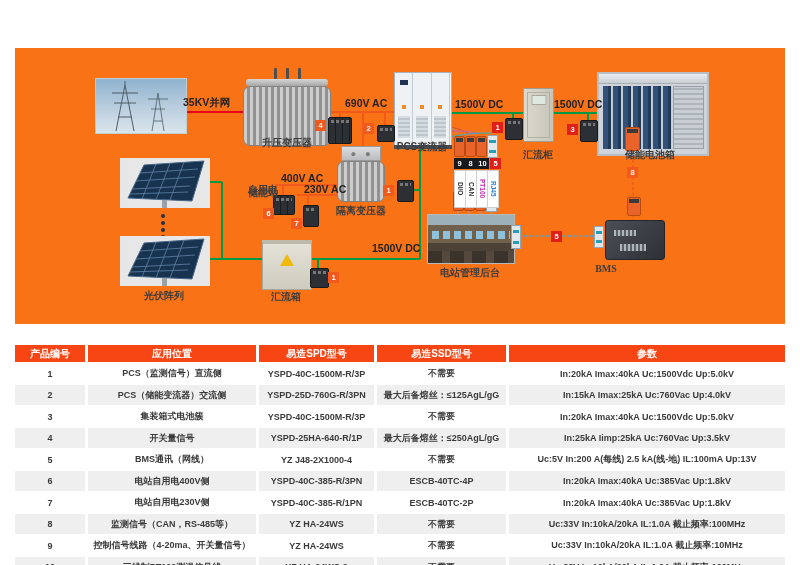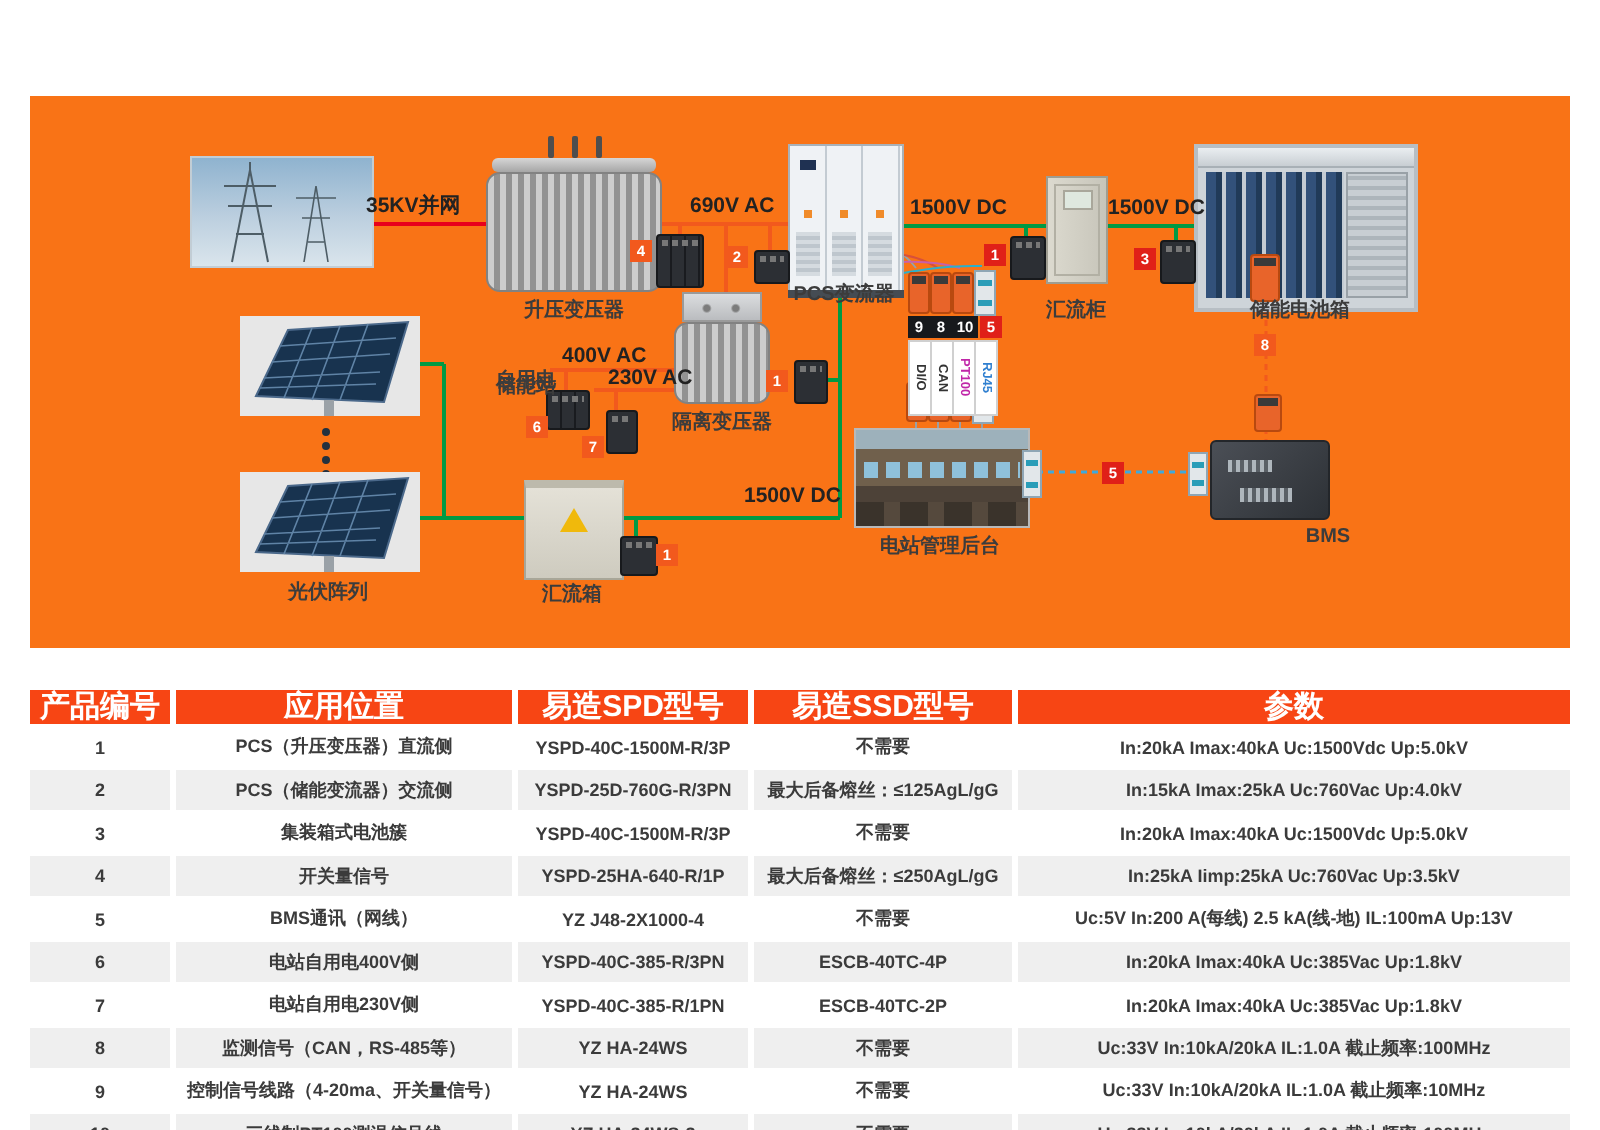--- a/index.html
+++ b/index.html
@@ -75,21 +75,21 @@
   .spdt{background:#e2e7ea;border:1px solid #8fa6b5;}
   .spdt:before{content:"";position:absolute;left:1px;right:1px;top:4px;height:3px;background:#2a9db8;}
   .spdt:after{content:"";position:absolute;left:1px;right:1px;bottom:4px;height:3px;background:#2a9db8;}
   .vtxt{position:absolute;width:10px;background:#fff;border:1px solid #d0d0d0;
         writing-mode:vertical-rl;text-orientation:mixed;font-size:6.5px;font-weight:bold;
         display:flex;align-items:center;justify-content:center;padding:2px 0;}
   
   .spec-table{position:absolute;left:15px;top:345px;width:770px;display:grid;
               grid-template-columns:70px 168px 115px 129px 1fr;gap:1.5px 3px;}
   .tr{display:contents;}
-  .th{background:#f74514;color:#fff;font-size:15px;font-weight:bold;height:17px;
+  .th{background:#f74514;color:#fff;font-size:10px;font-weight:bold;height:17px;
       display:flex;align-items:center;justify-content:center;}
   .td{height:20px;display:flex;align-items:center;justify-content:center;
       font-size:9px;font-weight:bold;color:#3b3b3b;white-space:nowrap;}
   .tr.odd .td{background:#fff;}
   .tr.even .td{background:#efefef;}
 </style>
 </head>
 <body>
 
 <div class="page">
@@ -207,37 +207,37 @@
     <div class="abs spdo" style="left:439px;top:88px;width:9px;height:19px;"></div>
     <div class="abs spdo" style="left:450px;top:88px;width:9px;height:19px;"></div>
     <div class="abs spdo" style="left:461px;top:88px;width:9px;height:19px;"></div>
     <div class="abs spdt" style="left:472px;top:87px;width:9px;height:21px;"></div>
     <div class="abs spdo" style="left:438px;top:143px;width:9px;height:18px;"></div>
     <div class="abs spdo" style="left:449px;top:143px;width:9px;height:18px;"></div>
     <div class="abs spdo" style="left:460px;top:143px;width:9px;height:18px;"></div>
     <div class="abs spdt" style="left:471px;top:143px;width:9px;height:19px;"></div>
 
     <div class="lbl volt" style="left:168px;top:48px;">35KV并网</div>
-    <div class="lbl ctr" style="left:228px;top:100px;width:88px;">升压变压器</div>
+    <div class="lbl ctr" style="left:228px;top:88px;width:88px;">升压变压器</div>
     <div class="lbl volt" style="left:330px;top:49px;">690V AC</div>
     <div class="lbl ctr" style="left:376px;top:92px;width:62px;">PCS变流器</div>
     <div class="lbl volt" style="left:440px;top:50px;">1500V DC</div>
     <div class="lbl ctr" style="left:505px;top:100px;width:36px;">汇流柜</div>
     <div class="lbl volt" style="left:539px;top:50px;">1500V DC</div>
     <div class="lbl" style="left:610px;top:100px;">储能电池箱</div>
     <div class="lbl" style="left:233px;top:138px;">储能站</div>
     <div class="lbl" style="left:233px;top:135px;">自用电</div>
     <div class="lbl volt" style="left:266px;top:124px;">400V AC</div>
     <div class="lbl volt" style="left:289px;top:135px;text-align:center;">230V AC</div>
     <div class="lbl ctr" style="left:316px;top:156px;width:60px;">隔离变压器</div>
     <div class="lbl ctr" style="left:110px;top:241px;width:78px;">光伏阵列</div>
     <div class="lbl ctr" style="left:247px;top:242px;width:48px;">汇流箱</div>
     <div class="lbl volt" style="left:357px;top:194px;">1500V DC</div>
     <div class="lbl ctr" style="left:408px;top:218px;width:94px;">电站管理后台</div>
-    <div class="lbl ctr" style="left:620px;top:215px;width:58px;">BMS</div>
+    <div class="lbl ctr" style="left:562px;top:215px;width:58px;font-family:Liberation Serif, serif;">BMS</div>
 
     <div class="vtxt" style="left:439px;top:122px;height:32px;color:#333;">DI/O</div>
     <div class="vtxt" style="left:450px;top:122px;height:32px;color:#333;">CAN</div>
     <div class="vtxt" style="left:461px;top:122px;height:32px;color:#c026a8;">PT100</div>
     <div class="vtxt" style="left:472px;top:122px;height:32px;color:#2f7fd0;">RJ45</div>
 
     <div class="badge orange" style="left:300px;top:72px;">4</div>
     <div class="badge orange" style="left:348px;top:75px;">2</div>
     <div class="badge orange" style="left:368px;top:137px;">1</div>
     <div class="badge red" style="left:477px;top:74px;">1</div>
@@ -256,21 +256,21 @@
   <div class="spec-table">
     <div class="tr">
       <div class="th">产品编号</div>
       <div class="th">应用位置</div>
       <div class="th">易造SPD型号</div>
       <div class="th">易造SSD型号</div>
       <div class="th">参数</div>
     </div>
     <div class="tr odd">
       <div class="td">1</div>
-      <div class="td">PCS（升压变压器）直流侧</div>
+      <div class="td">PCS（监测信号）直流侧</div>
       <div class="td">YSPD-40C-1500M-R/3P</div>
       <div class="td">不需要</div>
       <div class="td">In:20kA Imax:40kA Uc:1500Vdc Up:5.0kV</div>
     </div>
     <div class="tr even">
       <div class="td">2</div>
       <div class="td">PCS（储能变流器）交流侧</div>
       <div class="td">YSPD-25D-760G-R/3PN</div>
       <div class="td">最大后备熔丝：≤125AgL/gG</div>
       <div class="td">In:15kA Imax:25kA Uc:760Vac Up:4.0kV</div>

